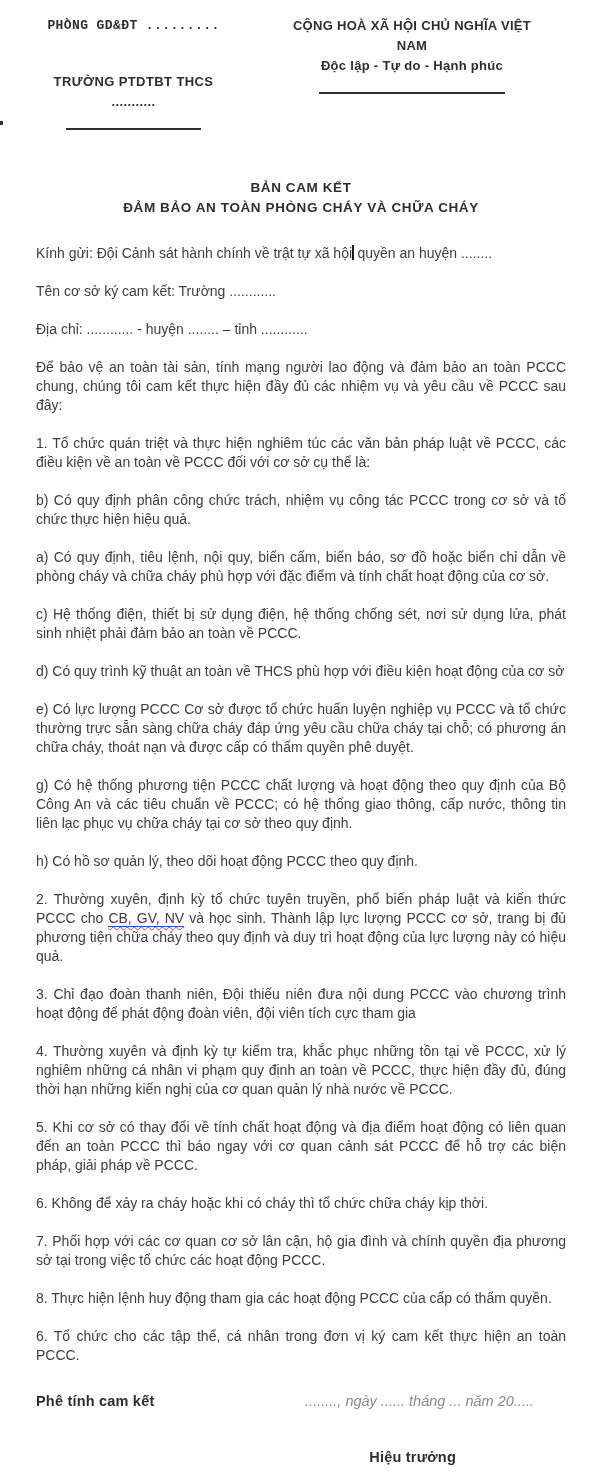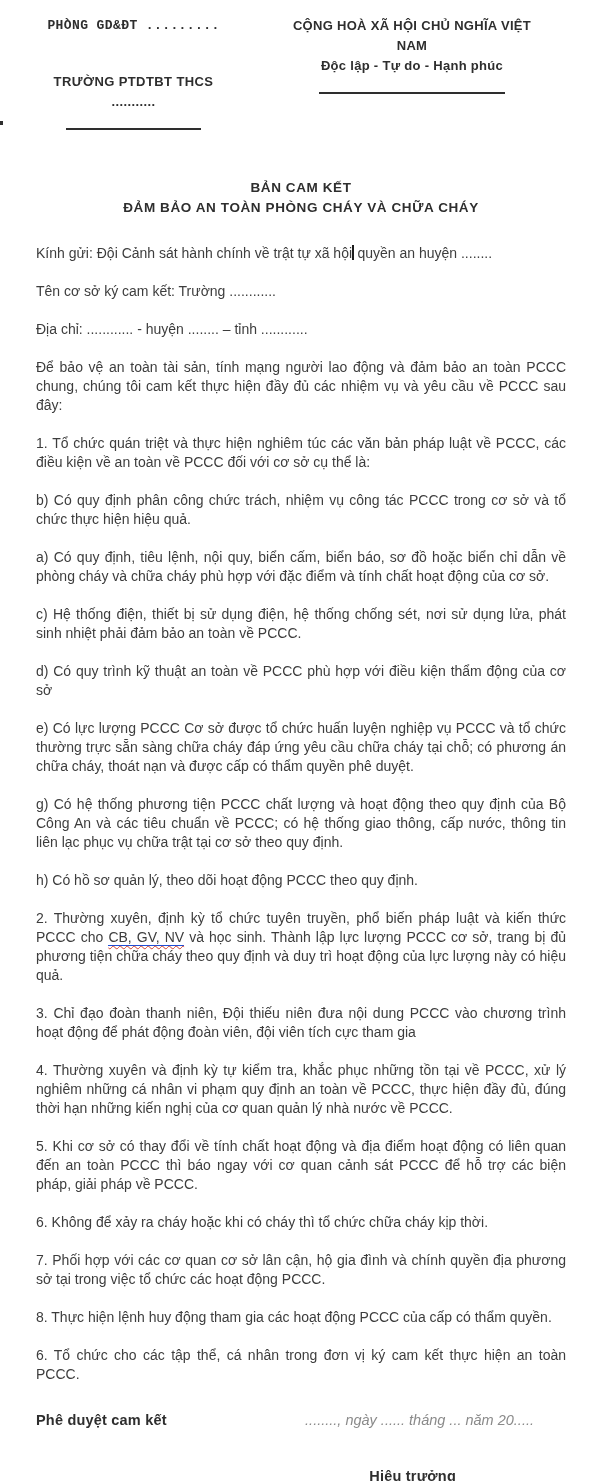--- a/index.html
+++ b/index.html
@@ -73,33 +73,33 @@
 <div class="doc">
   <p><span>Kính gửi: Đội Cảnh sát hành chính về trật tự xã hội</span><span class="caret"></span><span> quyền an huyện ........</span></p>
   <p>Tên cơ sở ký cam kết: Trường ............</p>
   <p>Địa chỉ: ............ - huyện ........ – tỉnh ............</p>
   <p>Để bảo vệ an toàn tài sản, tính mạng người lao động và đảm bảo an toàn PCCC chung, chúng tôi cam kết thực hiện đầy đủ các nhiệm vụ và yêu cầu về PCCC sau đây:</p>
 
   <p>1. Tổ chức quán triệt và thực hiện nghiêm túc các văn bản pháp luật về PCCC, các điều kiện về an toàn về PCCC đối với cơ sở cụ thể là:</p>
   <p>b) Có quy định phân công chức trách, nhiệm vụ công tác PCCC trong cơ sở và tổ chức thực hiện hiệu quả.</p>
   <p>a) Có quy định, tiêu lệnh, nội quy, biển cấm, biển báo, sơ đồ hoặc biển chỉ dẫn về phòng cháy và chữa cháy phù hợp với đặc điểm và tính chất hoạt động của cơ sở.</p>
   <p>c) Hệ thống điện, thiết bị sử dụng điện, hệ thống chống sét, nơi sử dụng lửa, phát sinh nhiệt phải đảm bảo an toàn về PCCC.</p>
-  <p>d) Có quy trình kỹ thuật an toàn về PCCC phù hợp với điều kiện thẩm động của cơ sở</p>
+  <p>d) Có quy trình kỹ thuật an toàn về THCS phù hợp với điều kiện hoạt động của cơ sở</p>
   <p>e) Có lực lượng PCCC Cơ sở được tổ chức huấn luyện nghiệp vụ PCCC và tổ chức thường trực sẵn sàng chữa cháy đáp ứng yêu cầu chữa cháy tại chỗ; có phương án chữa cháy, thoát nạn và được cấp có thẩm quyền phê duyệt.</p>
-  <p class="outdent">g) Có hệ thống phương tiện PCCC chất lượng và hoạt động theo quy định của Bộ Công An và các tiêu chuẩn về PCCC; có hệ thống giao thông, cấp nước, thông tin liên lạc phục vụ chữa trật tại cơ sở theo quy định.</p>
+  <p class="outdent">g) Có hệ thống phương tiện PCCC chất lượng và hoạt động theo quy định của Bộ Công An và các tiêu chuẩn về PCCC; có hệ thống giao thông, cấp nước, thông tin liên lạc phục vụ chữa cháy tại cơ sở theo quy định.</p>
   <p class="outdent">h) Có hồ sơ quản lý, theo dõi hoạt động PCCC theo quy định.</p>
 
   <p><span>2. Thường xuyên, định kỳ tổ chức tuyên truyền, phổ biến pháp luật và kiến thức PCCC cho </span><span class="marked"><span class="marked-inner">CB, GV, NV</span></span><span> và học sinh. Thành lập lực lượng PCCC cơ sở, trang bị đủ phương tiện chữa cháy theo quy định và duy trì hoạt động của lực lượng này có hiệu quả.</span></p>
 
   <p>3. Chỉ đạo đoàn thanh niên, Đội thiếu niên đưa nội dung PCCC vào chương trình hoạt động để phát động đoàn viên, đội viên tích cực tham gia</p>
   <p>4. Thường xuyên và định kỳ tự kiểm tra, khắc phục những tồn tại về PCCC, xử lý nghiêm những cá nhân vi phạm quy định an toàn về PCCC, thực hiện đầy đủ, đúng thời hạn những kiến nghị của cơ quan quản lý nhà nước về PCCC.</p>
   <p>5. Khi cơ sở có thay đổi về tính chất hoạt động và địa điểm hoạt động có liên quan đến an toàn PCCC thì báo ngay với cơ quan cảnh sát PCCC để hỗ trợ các biện pháp, giải pháp về PCCC.</p>
   <p>6. Không để xảy ra cháy hoặc khi có cháy thì tổ chức chữa cháy kịp thời.</p>
   <p>7. Phối hợp với các cơ quan cơ sở lân cận, hộ gia đình và chính quyền địa phương sở tại trong việc tổ chức các hoạt động PCCC.</p>
   <p>8. Thực hiện lệnh huy động tham gia các hoạt động PCCC của cấp có thẩm quyền.</p>
   <p>6. Tổ chức cho các tập thể, cá nhân trong đơn vị ký cam kết thực hiện an toàn PCCC.</p>
 </div>
 
 <div class="sig-row">
-  <div class="approval">Phê duyệt cam kết</div>
+  <div class="approval">Phê tính cam kết</div>
   <div class="date-line">........, ngày ...... tháng ... năm 20.....</div>
 </div>
 <div class="signer">Hiệu trưởng</div>
 
 </body></html>

